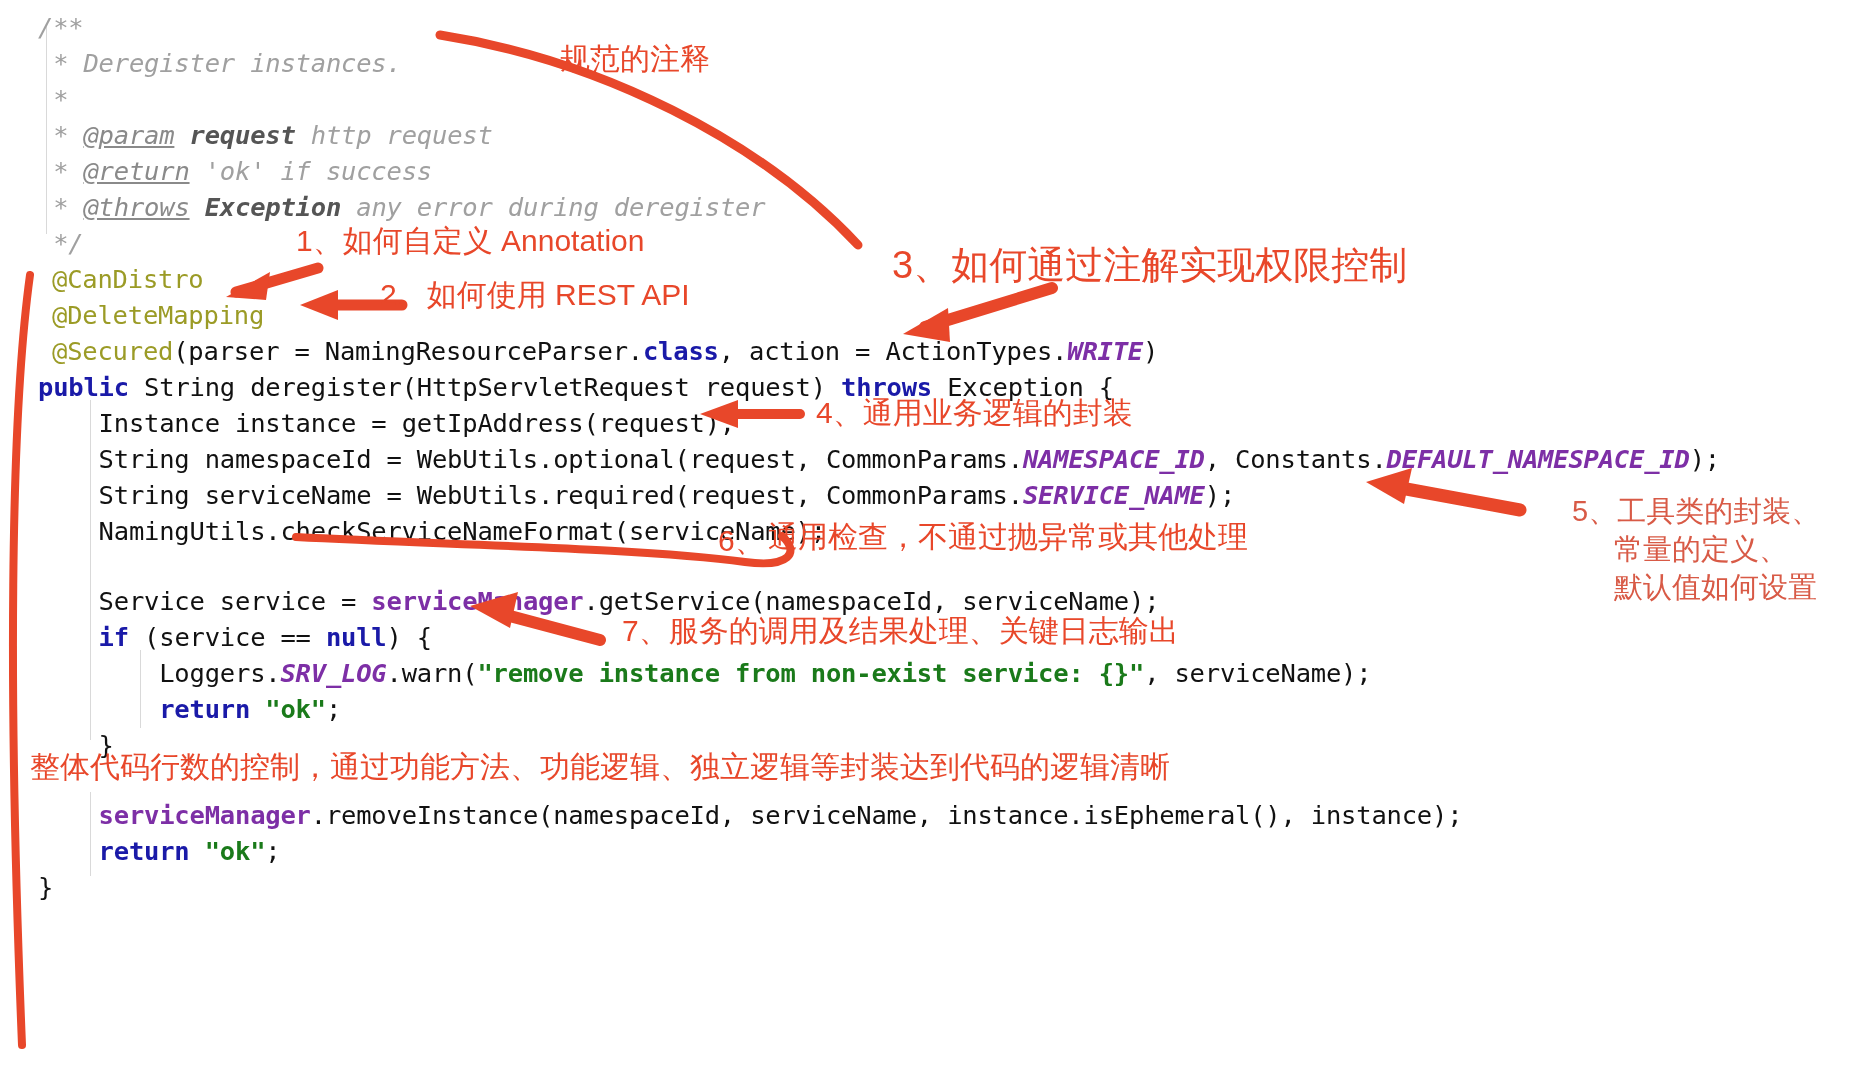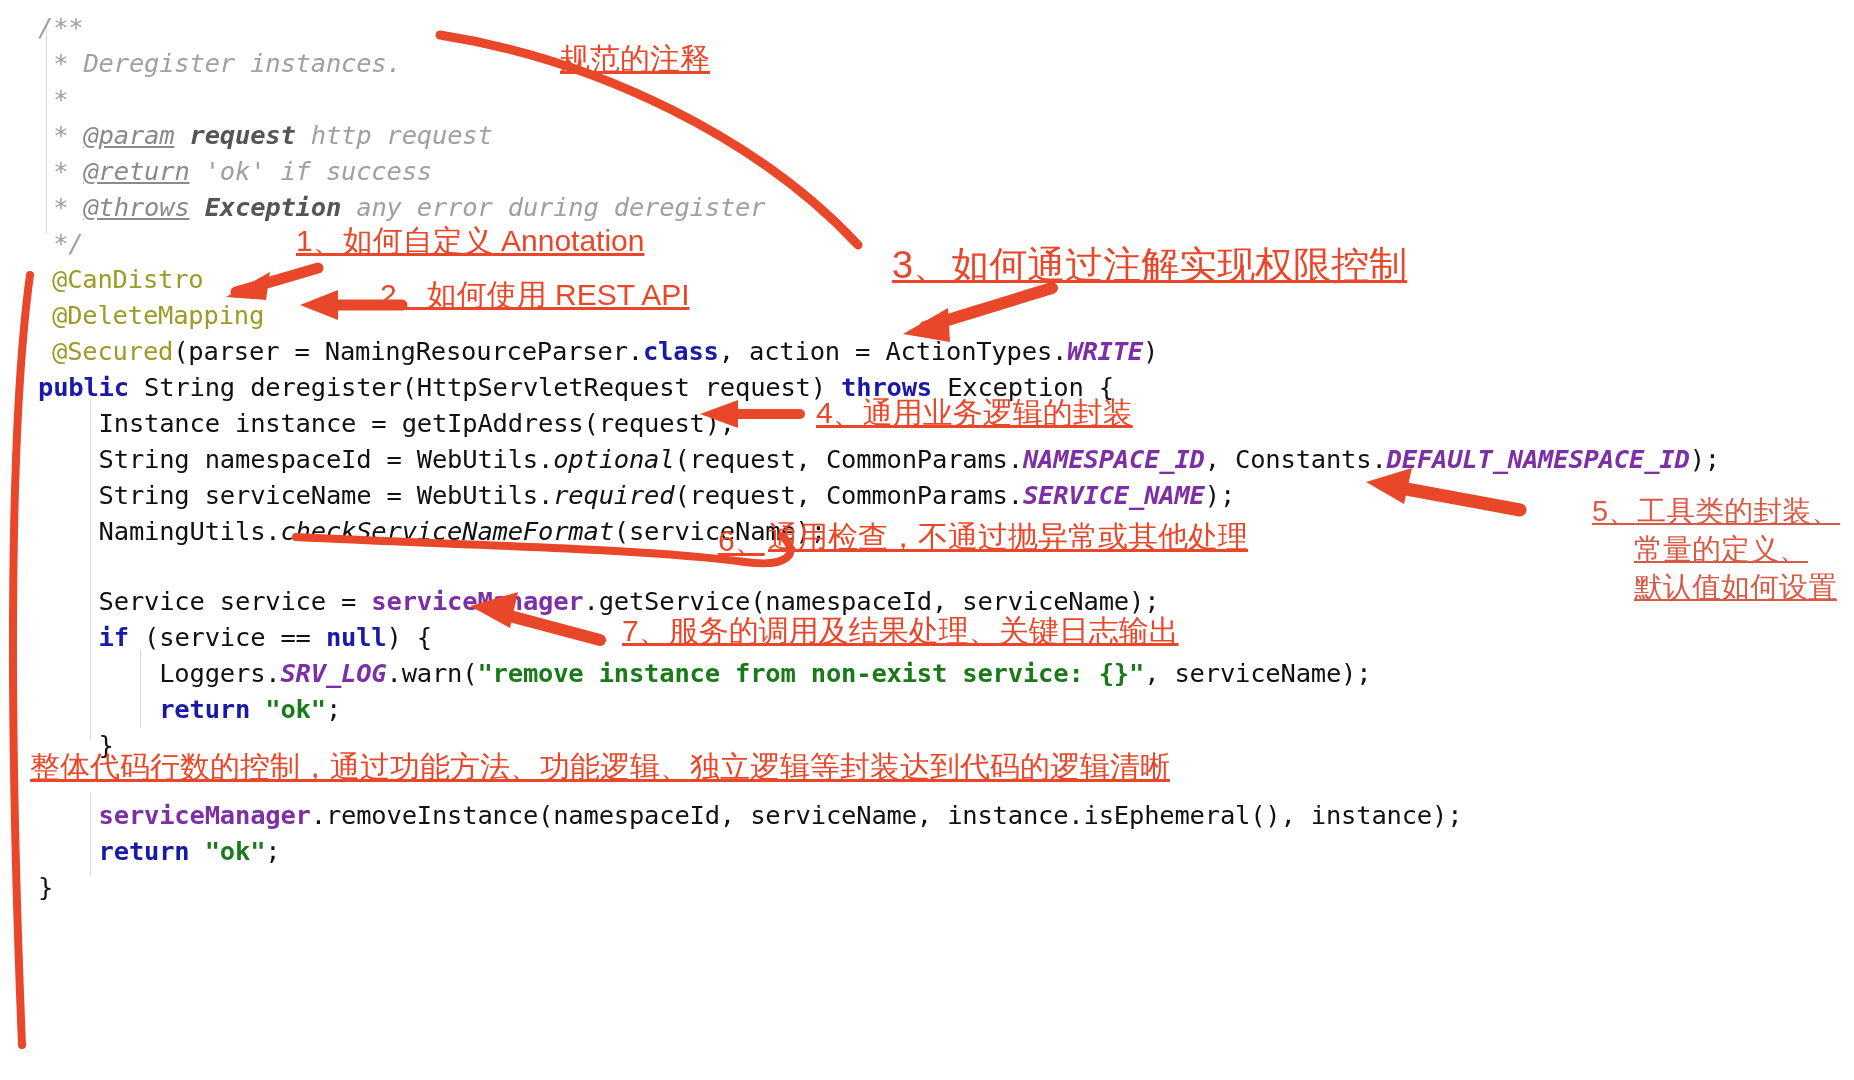--- a/index.html
+++ b/index.html
@@ -39,21 +39,21 @@
 
   
   .t-comment   { color: #a0a0a0; font-style: italic; }
   .t-tag       { color: #8a8a8a; font-style: italic; font-weight: normal; text-decoration: underline; }
   .t-tagval    { color: #555555; font-style: italic; font-weight: bold; }
   .t-anno      { color: #9b9b26; margin-left: 14px; }
   .t-kw        { color: #1a1aa8; font-weight: bold; }
   .t-plain     { color: #111111; }
   .t-static    { color: #7d2fa6; font-style: italic; font-weight: bold; }
   .t-field     { color: #7d2fa6; font-weight: bold; }
-  .t-method-i  { color: #111111; font-style: italic; }
+  .t-method-i  { color: #111111; }
   .t-string    { color: #1a7a1a; font-weight: bold; }
 
   
   .guide {
     position: absolute;
     width: 1px;
     background: #d9d9d9;
     z-index: 0;
   }
 
@@ -67,23 +67,22 @@
     z-index: 3;
     pointer-events: none;
   }
   .anno-text {
     position: absolute;
     white-space: pre;
     color: #e8472a;
     font-family: "Liberation Sans", "DejaVu Sans", sans-serif;
     font-size: 30px;
     line-height: 38px;
-    text-decoration: underline;
-  }
-  .anno-text.soft { color: #d85a46; margin-left: 20px; }
+  }
+  .anno-text.soft { color: #d85a46; }
   #svg-marks {
     position: absolute;
     left: 0; top: 0;
     width: 1854px;
     height: 1080px;
     z-index: 2;
     pointer-events: none;
   }
 </style>
 </head>

